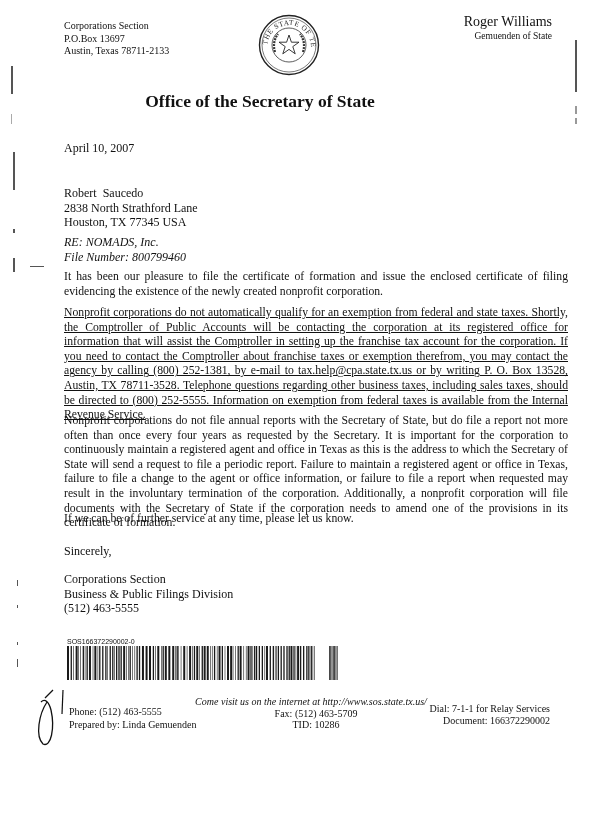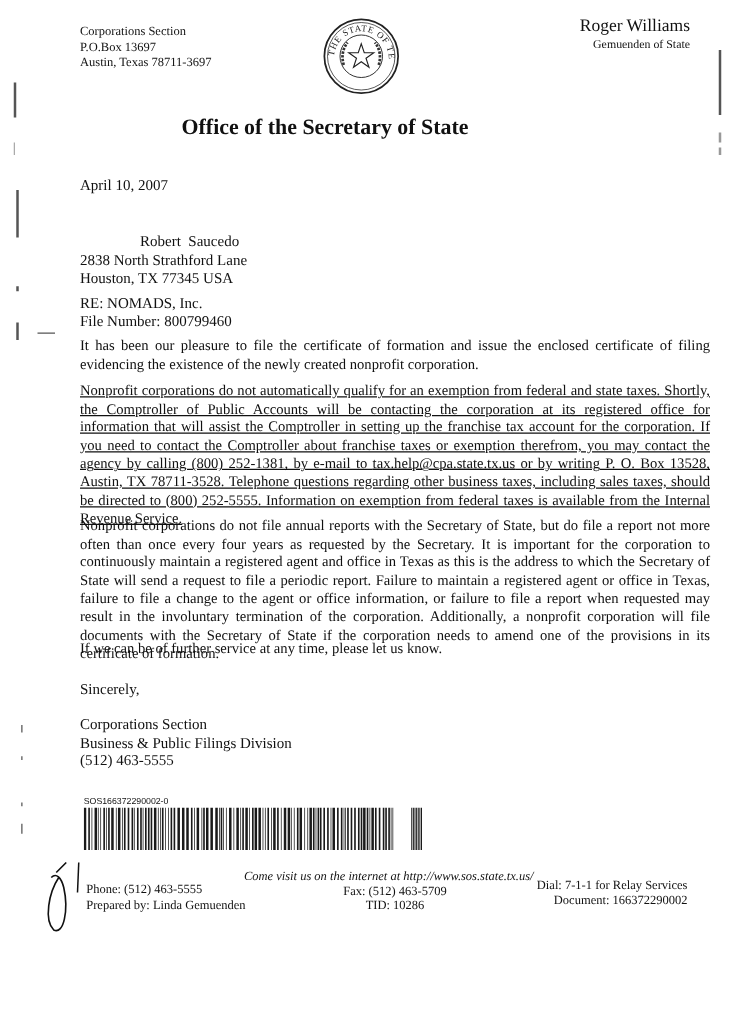--- a/index.html
+++ b/index.html
@@ -7,21 +7,21 @@
          font-family:"Liberation Serif", serif; color:#111; }
   .abs { position:absolute; }
   .hdr-left { left:64px; top:20px; font-size:10px; line-height:12.5px; }
   .hdr-right { right:48px; top:14px; text-align:right; }
   .hdr-right .name { font-size:14px; line-height:16px;text-align:center; }
   .hdr-right .title { font-size:9.5px; line-height:12px; }
   .seal { left:258px; top:14px; width:62px; height:62px; }
   .office { left:0; width:520px; top:91px; text-align:center; font-weight:bold; font-size:17.5px; }
   .date { left:64px; top:141px; font-size:12px; }
   .addr { left:64px; top:186px; font-size:12px; line-height:14.5px; }
-  .re { left:64px; top:235px; font-size:12px; line-height:14.5px; }
+  .re { left:64px; top:235px; font-size:12px; line-height:14.5px;font-style:italic; }
   .para { left:64px; width:504px; font-size:11.7px; line-height:14.6px; text-align:justify; }
   .p1 { top:270px; }
   .p2 { top:306px;text-decoration:underline; }
   .p3 { top:414px; }
   .p4 { top:512px; }
   .sincerely { left:64px; top:544px; font-size:12px; }
   .sig { left:64px; top:572px; font-size:12px; line-height:14.5px; }
   .barcode-label { left:67px; top:638px; font-size:7px; font-family:"Liberation Sans", sans-serif; }
   .barcode { left:67px; top:646px; width:272px; height:34px; }
   .footer-l { left:69px; top:706px; font-size:10px; line-height:12.5px; font-family:"Liberation Serif", serif; }
@@ -31,21 +31,21 @@
   .mark { background:#555; }
   a.email { color:#111; text-decoration:underline; }
   .scribble { left:33px; top:684px; width:40px; height:64px; }
 </style>
 </head>
 <body>
 
 <div class="abs hdr-left">
   <div>Corporations Section</div>
   <div>P.O.Box 13697</div>
-  <div>Austin, Texas 78711-3697</div>
+  <div>Austin, Texas 78711-2133</div>
 </div>
 
 <svg class="abs seal" viewBox="0 0 62 62">
   <circle cx="31" cy="31" r="29.5" fill="none" stroke="#222" stroke-width="1.4"></circle>
   <circle cx="31" cy="31" r="27" fill="none" stroke="#222" stroke-width="0.6"></circle>
   <circle cx="31" cy="31" r="17" fill="none" stroke="#333" stroke-width="0.8"></circle>
   <defs>
     <path id="sealArc" d="M 9 33 A 22 22 0 1 1 53 33"></path>
   </defs>
   <text font-size="7.2" font-family="Liberation Serif, serif" fill="#222" letter-spacing="0.6">
@@ -59,21 +59,21 @@
 <div class="abs hdr-right">
   <div class="name">Roger Williams</div>
   <div class="title">Gemuenden of State</div>
 </div>
 
 <div class="abs office">Office of the Secretary of State</div>
 
 <div class="abs date">April 10, 2007</div>
 
 <div class="abs addr">
-  <div style="white-space:pre;margin-left:48px;">Robert  Saucedo</div>
+  <div style="white-space:pre;">Robert  Saucedo</div>
   <div>2838 North Strathford Lane</div>
   <div>Houston, TX 77345 USA</div>
 </div>
 
 <div class="abs re">
   <div>RE: NOMADS, Inc.</div>
   <div>File Number: 800799460</div>
 </div>
 
 <div class="abs para p1">It has been our pleasure to file the certificate of formation and issue the enclosed certificate of filing evidencing the existence of the newly created nonprofit corporation.</div>

